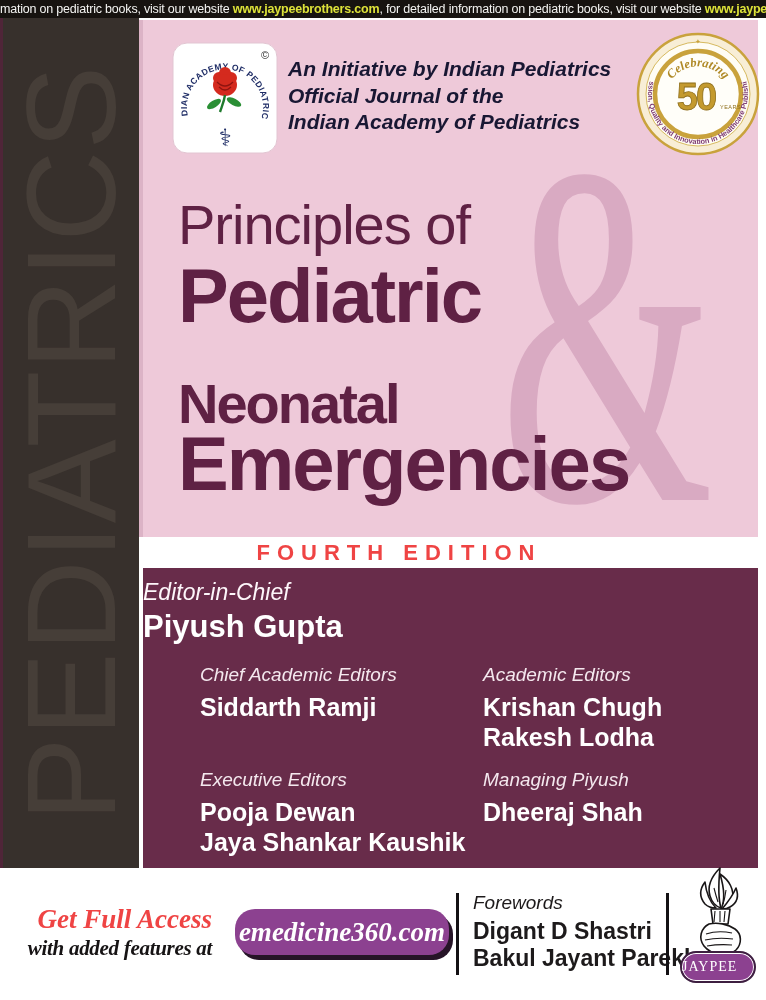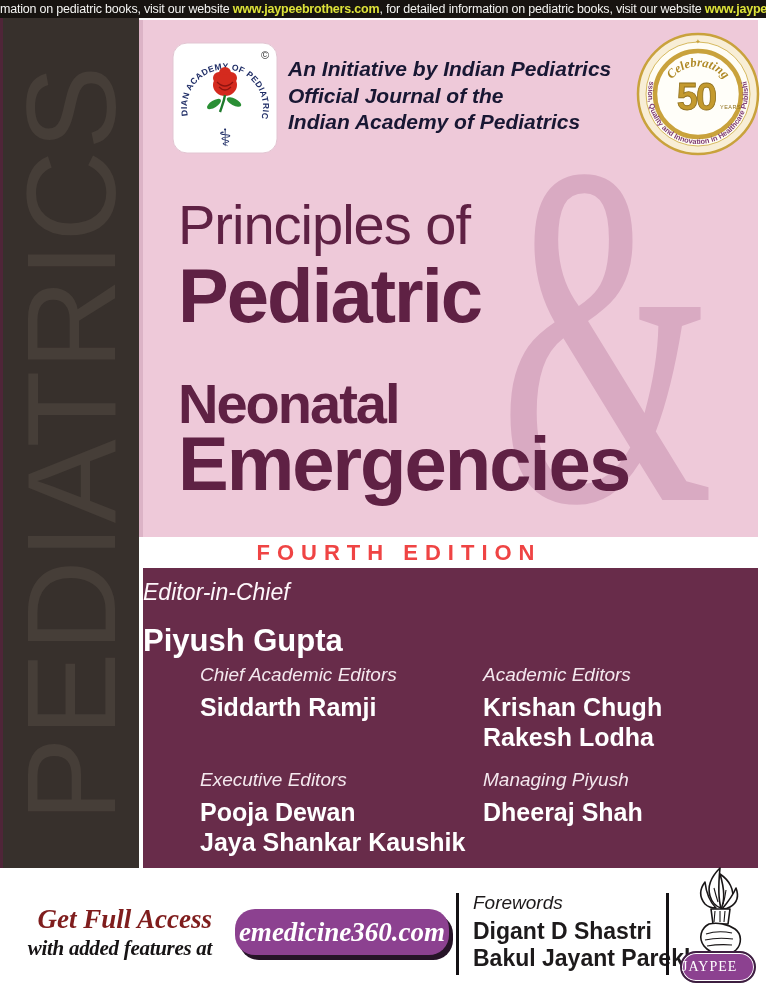--- a/index.html
+++ b/index.html
@@ -39,31 +39,31 @@
   .t4{left:178px;top:420px;font-size:76px;font-weight:700;letter-spacing:-2px;}
   .amp{left:500px;top:90px;font-family:"Liberation Serif",serif;font-size:490px;
        line-height:490px;color:#d9aac2;transform:scaleX(0.56);transform-origin:0 0;z-index:1;}
 
   .edition{left:143px;top:540px;width:512px;text-align:center;color:#ef4444;
            font-size:22px;font-weight:bold;letter-spacing:7px;}
 
   
   .chief{left:143px;top:579px;width:534px;text-align:left;color:#ffffff;}
   .chief .role{font-style:italic;font-size:23px;color:#fdf6fa;}
-  .chief .name{font-size:31px;font-weight:bold;margin-top:17px;}
+  .chief .name{font-size:31px;font-weight:bold;margin-top:3px;}
   .ed-block{color:#ffffff;}
   .ed-block .role{font-style:italic;font-size:19px;color:#f4e8ee;margin-bottom:6px;}
   .ed-block .nm{font-size:25px;font-weight:bold;line-height:30px;white-space:nowrap;}
   .eb0{left:200px;top:664px;} .eb1{left:483px;top:664px;}
   .eb2{left:200px;top:769px;} .eb3{left:483px;top:769px;}
 
   
   .serifit{font-family:"Liberation Serif",serif;font-style:italic;font-weight:bold;}
   .access{left:10px;top:903px;width:202px;text-align:right;}
-  .access .l1{font-size:27px;color:#7f1d1d;line-height:32px;}
+  .access .l1{font-size:27px;color:#ef4444;line-height:32px;}
   .access .l2{font-size:21px;color:#161314;line-height:27px;letter-spacing:-0.3px;}
   .pill{left:235px;top:909px;width:214px;height:46px;background:#8c4190;border-radius:20px;
         box-shadow:4px 5px 0 #261427;color:#ffffff;font-size:27px;text-align:center;line-height:46px;}
   .vdiv{top:893px;width:3px;height:82px;background:#141114;}
   .d1{left:456px;} .d2{left:666px;}
   .forewords{left:473px;top:892px;color:#1d1a1b;}
   .forewords .lbl{font-style:italic;font-size:19px;margin-bottom:4px;}
   .forewords .nm{font-size:23px;font-weight:bold;line-height:27px;white-space:nowrap;}
   .torch{left:678px;top:866px;width:84px;height:96px;}
   .jaypee-oval{left:680px;top:951px;width:72px;height:28px;background:#8c4190;border:2px solid #3d1f40;

